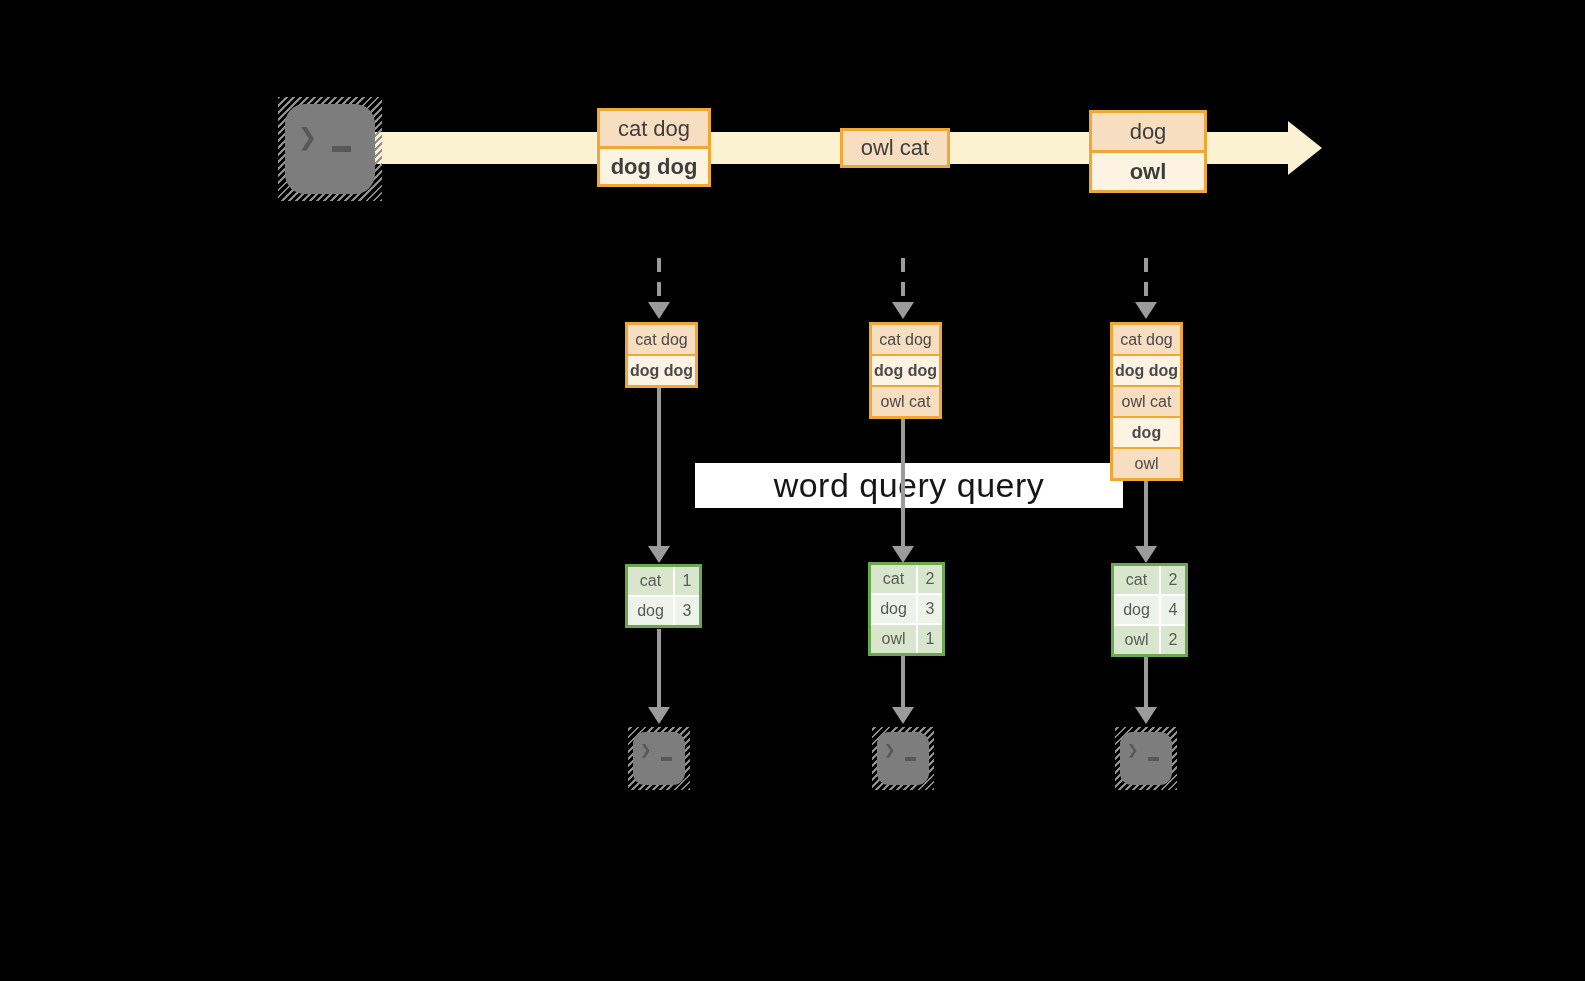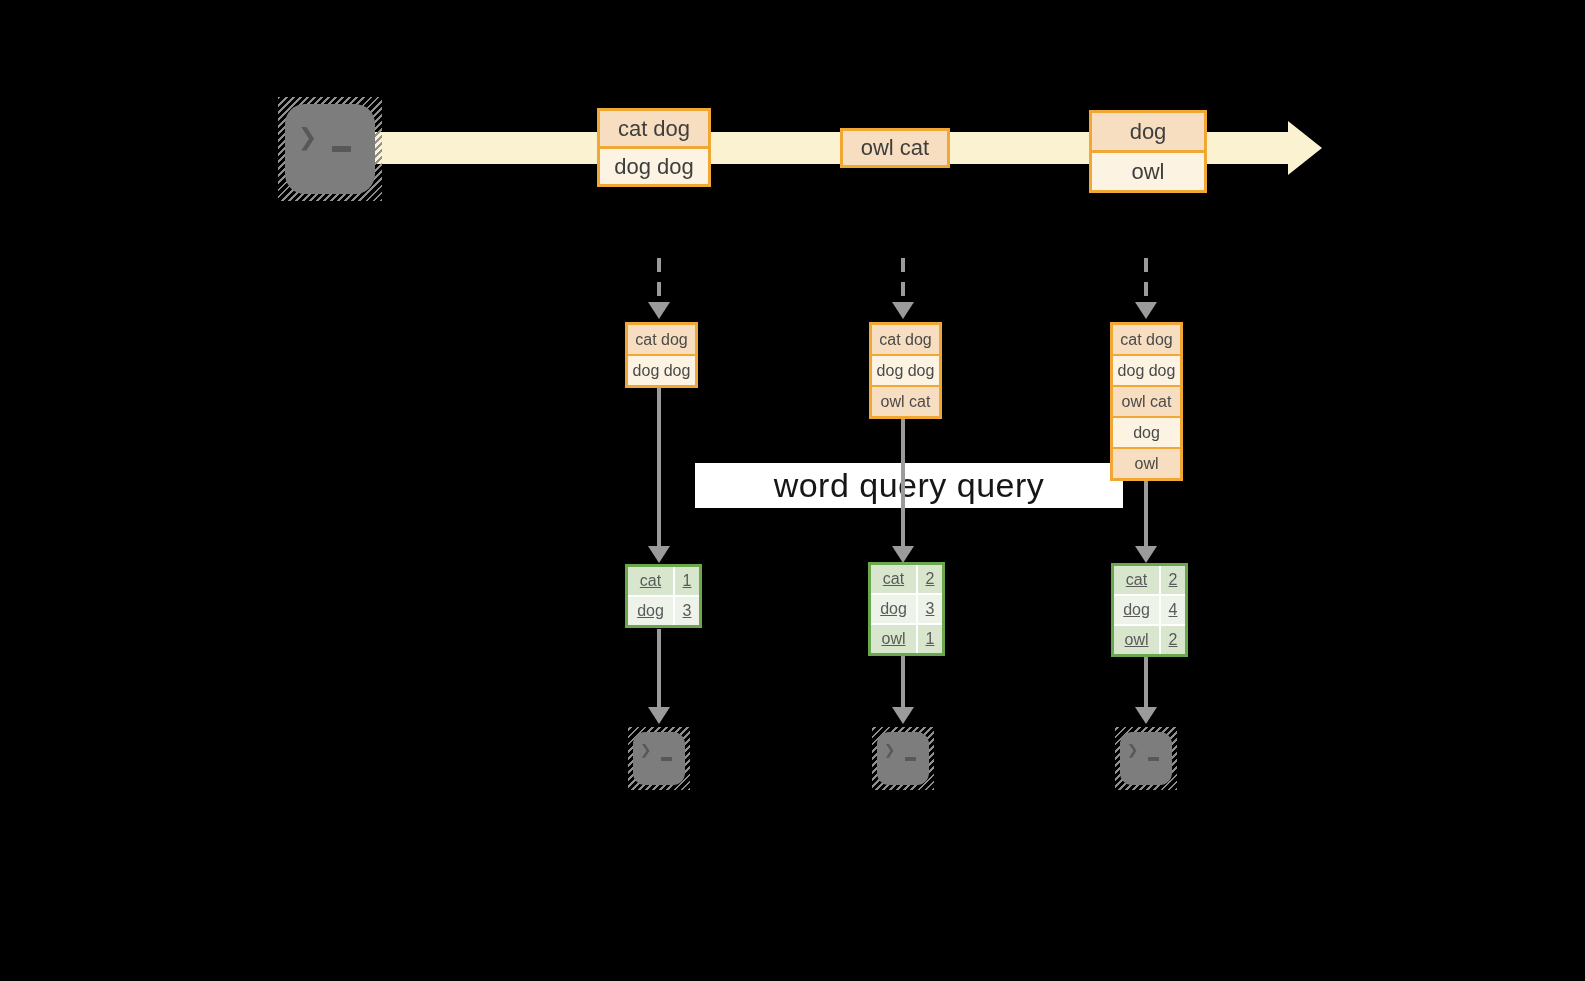--- a/index.html
+++ b/index.html
@@ -24,21 +24,21 @@
     font-family:"DejaVu Sans Mono", monospace;}
   .term-src .prompt{left:13px;top:17px;font-size:32px;}
   .term-sink .prompt{left:7px;top:8px;font-size:19px;}
   .cursor{position:absolute;background:#585858;}
   .term-src .cursor{left:47px;top:42px;width:19px;height:6px;}
   .term-sink .cursor{left:28px;top:25px;width:11px;height:4px;}
   
   .obox{position:absolute;box-sizing:border-box;border:3px solid #F0A733;background:#F0A733;z-index:4;
     display:flex;flex-direction:column;gap:3px;}
   .obox .orow{display:flex;align-items:center;justify-content:center;color:#3E3E3E;}
-  .fill-a{background:#F8DEC0;} .fill-b{background:#FDF3E3;}
+  .fill-a{background:#F8DEC0;} .fill-b{background:#FDF3E3;font-weight:bold;}
   .ebox .orow{height:35px;font-size:22px;}
   .ebox-a{left:597px;top:108px;width:114px;}
   .ebox-owlcat{left:840px;top:128px;width:110px;}
   .ebox-owlcat .orow{height:34px;}
   .ebox-b{left:1089px;top:110px;width:118px;}
   .ebox-b .orow{height:37px;}
   .batch{width:73px;z-index:4;gap:2px;}
   .batch .orow{height:29px;font-size:16px;color:#4a4a4a;}
   .batch-1{left:625px;top:322px;}
   .batch-2{left:869px;top:322px;}
@@ -59,21 +59,21 @@
   .l1a{left:657px;top:388px;height:158px;} .h1a{left:648px;top:546px;}
   .l2a{left:901px;top:419px;height:127px;} .h2a{left:892px;top:546px;}
   .l3a{left:1144px;top:481px;height:65px;} .h3a{left:1135px;top:546px;}
   .l1b{left:657px;top:629px;height:78px;}  .h1b{left:648px;top:707px;}
   .l2b{left:901px;top:656px;height:51px;}  .h2b{left:892px;top:707px;}
   .l3b{left:1144px;top:657px;height:50px;} .h3b{left:1135px;top:707px;}
   
   .gtable{position:absolute;box-sizing:border-box;border:3px solid #6BA74D;background:#fff;z-index:4;
     display:grid;grid-template-columns:45px 24px;gap:2px;}
   .gcell{height:28px;display:flex;align-items:center;justify-content:center;
-    font-size:16px;color:#5A5A5A;border:0;text-decoration:underline;}
+    font-size:16px;color:#5A5A5A;border:0;}
   .gfill-a{background:#D9E6CE;} .gfill-b{background:#EEF3EA;}
   .gtable-1{left:625px;top:564px;}
   .gtable-2{left:868px;top:562px;}
   .gtable-3{left:1111px;top:563px;}
 </style>
 </head>
 <body>
 
 <div class="canvas">
 

